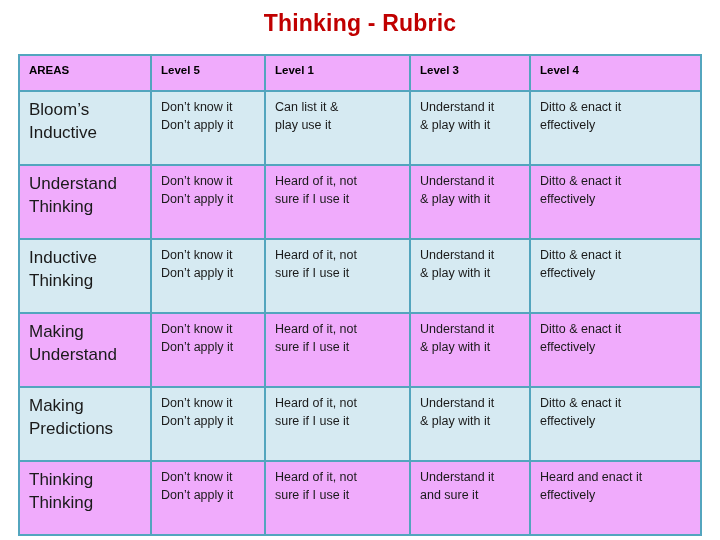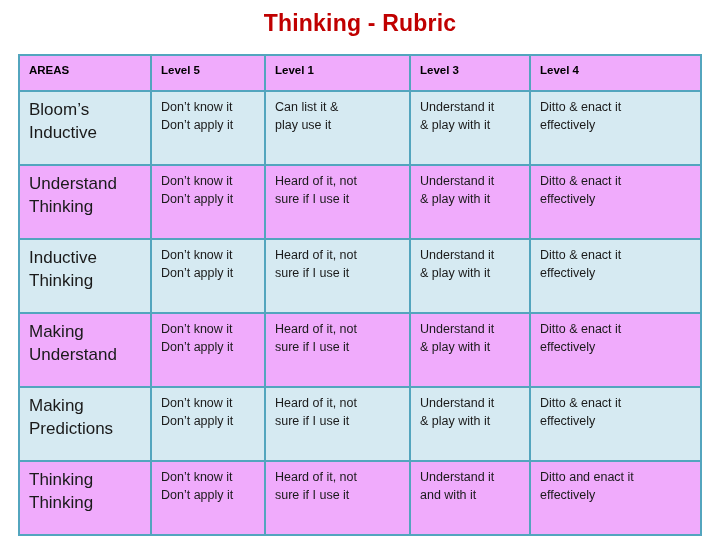--- a/index.html
+++ b/index.html
@@ -227,24 +227,24 @@
         <td class="level-cell">
           <span class="cell-line">Don’t know it</span>
           <span class="cell-line">Don’t apply it</span>
         </td>
         <td class="level-cell">
           <span class="cell-line">Heard of it, not</span>
           <span class="cell-line">sure if I use it</span>
         </td>
         <td class="level-cell">
           <span class="cell-line">Understand it</span>
-          <span class="cell-line">and with it</span>
-        </td>
-        <td class="level-cell">
-          <span class="cell-line">Ditto and enact it</span>
+          <span class="cell-line">and sure it</span>
+        </td>
+        <td class="level-cell">
+          <span class="cell-line">Heard and enact it</span>
           <span class="cell-line">effectively</span>
         </td>
       </tr>
 
     </tbody>
   </table>
 
 </div>
 
 </body></html>

